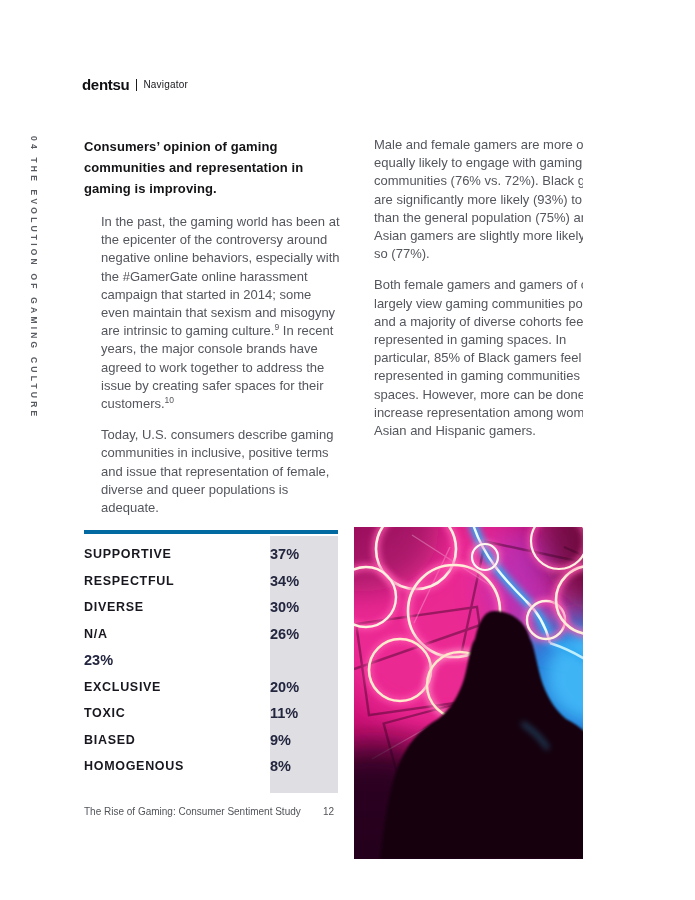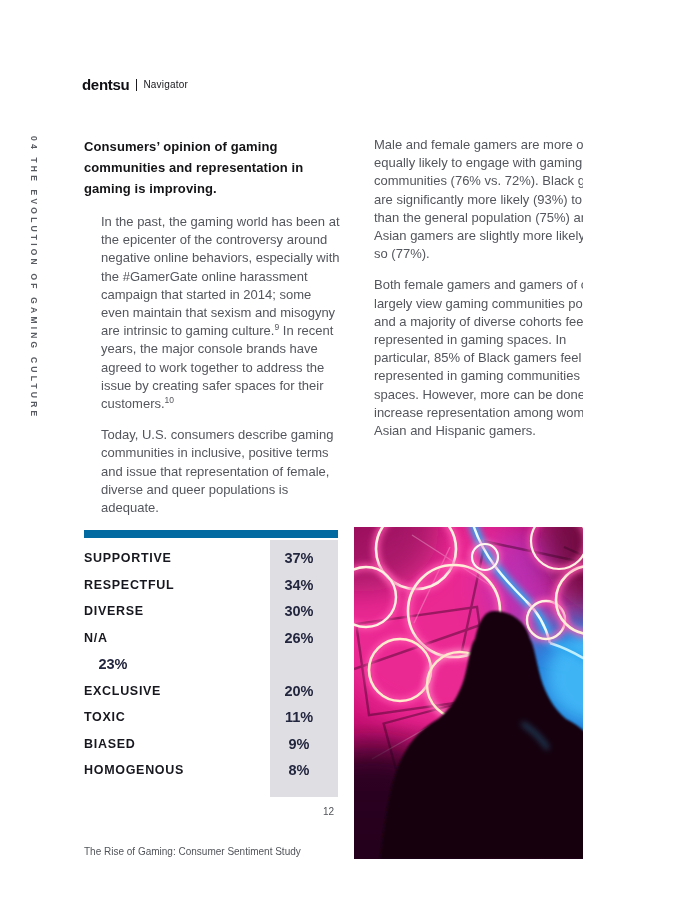--- a/index.html
+++ b/index.html
@@ -15,34 +15,34 @@
         font-size:8.5px;font-weight:600;letter-spacing:3.2px;color:#5a5c63;white-space:nowrap;}
   
   .col{position:absolute;top:136px;}
   .col-left{left:84px;width:258px;}
   .col-right{left:357px;width:266px;}
   .col h2{margin:0 0 14px 0;font-size:13px;line-height:21px;font-weight:700;
         color:#141417;letter-spacing:0.1px;}
   .col p{margin:0 0 13px 17px;font-size:13px;line-height:18.2px;color:#54565d;}
   .col p sup{font-size:8.5px;line-height:0;}
   
-  .sentiment{position:absolute;left:84px;top:530px;width:254px;border-top:8px solid #0369a1;}
+  .sentiment{position:absolute;left:84px;top:530px;width:254px;border-top:4px solid #0369a1;}
   .sentiment .shade{position:absolute;right:0;top:2px;width:68px;height:257px;background:#dfdee3;}
   .sentiment .rows{position:relative;padding-top:7px;}
   .sentiment .row{display:flex;align-items:center;height:26.5px;}
   .sentiment .label{flex:1;font-size:12.5px;font-weight:700;letter-spacing:0.7px;color:#17171f;}
-  .sentiment .value{width:68px;text-align:center;padding-right:10px;box-sizing:border-box;
+  .sentiment .value{width:68px;text-align:left;padding-right:10px;box-sizing:border-box;
         font-size:14.5px;font-weight:600;color:#23263f;}
   
   .photo{position:absolute;left:354px;top:527px;width:301px;height:332px;overflow:hidden;background:#c70d72;}
   .photo svg{display:block;}
   
   .footer{position:absolute;left:84px;top:806px;width:254px;display:flex;
         font-size:10px;color:#515459;}
-  .footer .f-title{flex:1;margin-top:40px;}
+  .footer .f-title{flex:1;}
   .footer .f-page{text-align:right;padding-right:4px;}
 </style>
 </head>
 <body>
 
 <div class="page">
 
   <div class="logo">
     <span class="dentsu">dentsu</span>
     <span class="divider"></span>

